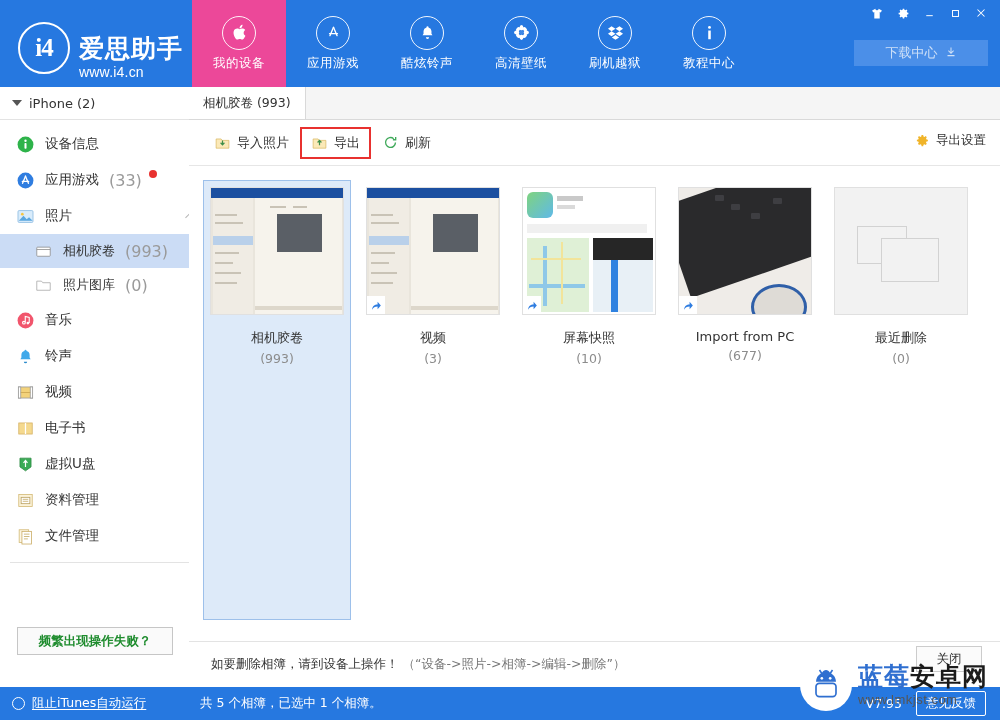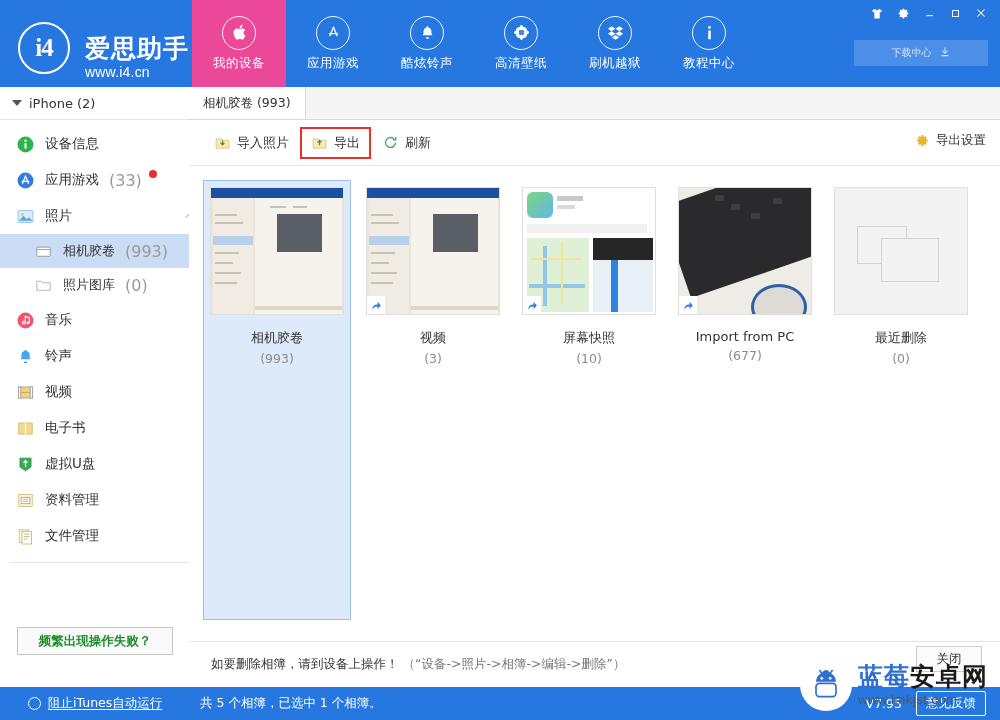--- a/index.html
+++ b/index.html
@@ -17,21 +17,21 @@
   }
 
   
   .topbar {
     position: absolute; left: 0; top: 0;
     width: 1000px; height: 87px;
     background: #2678e0;
   }
   .logo-wrap {
     position: absolute; left: 18px; top: 16px;
-    display: flex; align-items: center; gap: 15px;
+    display: flex; align-items: center; gap: 9px;
   }
   .logo-circle {
     width: 52px; height: 52px; border-radius: 50%;
     border: 2.5px solid #ffffff;
     display: flex; align-items: center; justify-content: center;
     color: #fff; font-size: 25px; font-weight: bold;
     font-family: "Liberation Serif", serif;
     letter-spacing: -1px;
   }
   .logo-text { color:#ffffff; line-height: 1; margin-top: 20px; }
@@ -71,21 +71,21 @@
   .wc {
     width: 26px; height: 20px;
     display: flex; align-items: center; justify-content: center;
     color: #ffffff; cursor: pointer;
   }
   .dlcenter {
     position: absolute; right: 12px; top: 40px;
     width: 134px; height: 26px;
     background: #4b8fe8;
     display: flex; align-items: center; justify-content: center; gap: 7px;
-    color: #cfe1f8; font-size: 10px; cursor: pointer;
+    color: #cfe1f8; font-size: 13px; cursor: pointer;
     font-family: "DejaVu Sans", sans-serif;
   }
 
   
   .sidebar {
     position: absolute; left: 0; top: 87px;
     width: 219px; height: 600px;
     background: #ffffff;
     border-right: 1px solid #d9d9d9;
   }
@@ -282,21 +282,21 @@
 
   
   .statusbar {
     position: absolute; left: 0; bottom: 0;
     width: 1000px; height: 33px;
     background: #2678e0;
     display: flex; align-items: center;
     color: #ffffff; font-size: 12.5px;
     font-family: "DejaVu Sans", sans-serif;
   }
-  .sb-left { width: 189px; display:flex; align-items:center; gap:7px; padding-left: 28px; cursor:pointer;}
+  .sb-left { width: 189px; display:flex; align-items:center; gap:7px; padding-left: 12px; cursor:pointer;}
   .sb-radio {
     width: 13px; height: 13px; border-radius: 50%;
     border: 1.5px solid #ffffff; flex: none;
   }
   .sb-link { text-decoration: underline; text-underline-offset: 2px; }
   .sb-mid { flex: 1; padding-left: 11px; }
   .sb-ver { margin-right: 14px; color:#ffffff; }
   .sb-feedback {
     margin-right: 14px; padding: 3px 9px;
     border: 1px solid #ffffff; border-radius: 2px; cursor: pointer;

